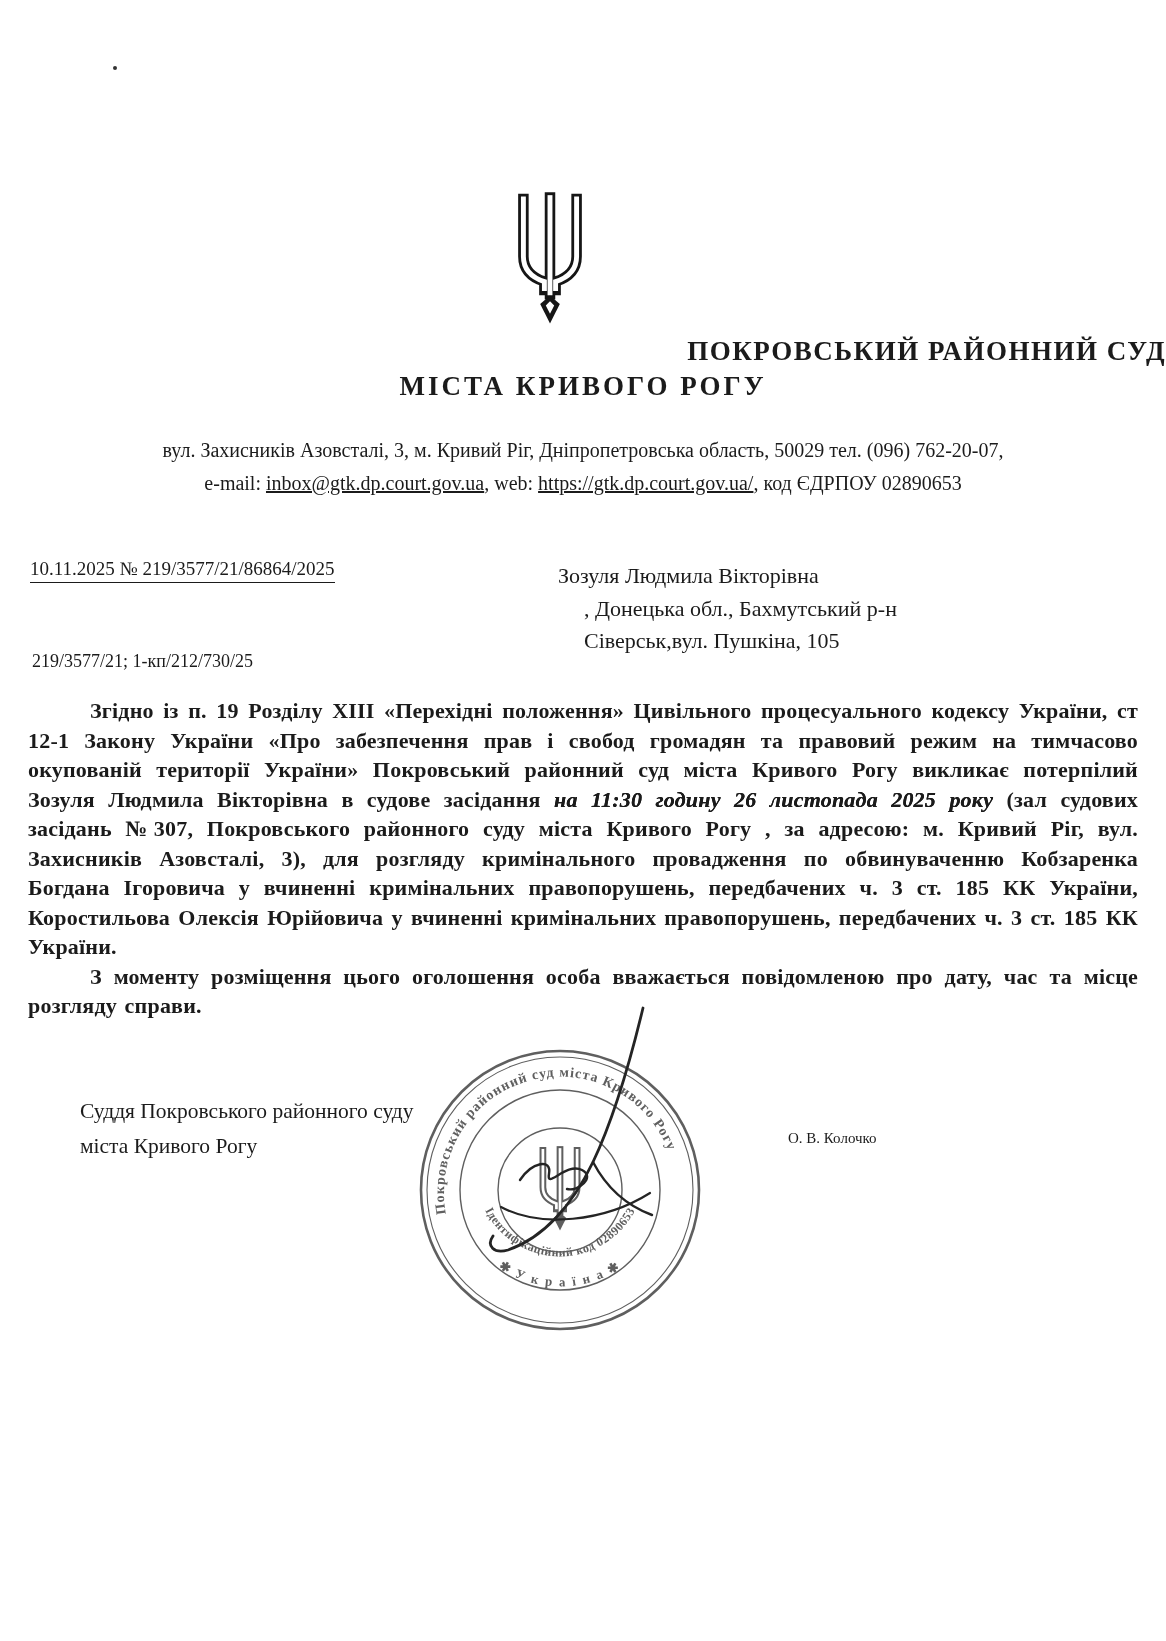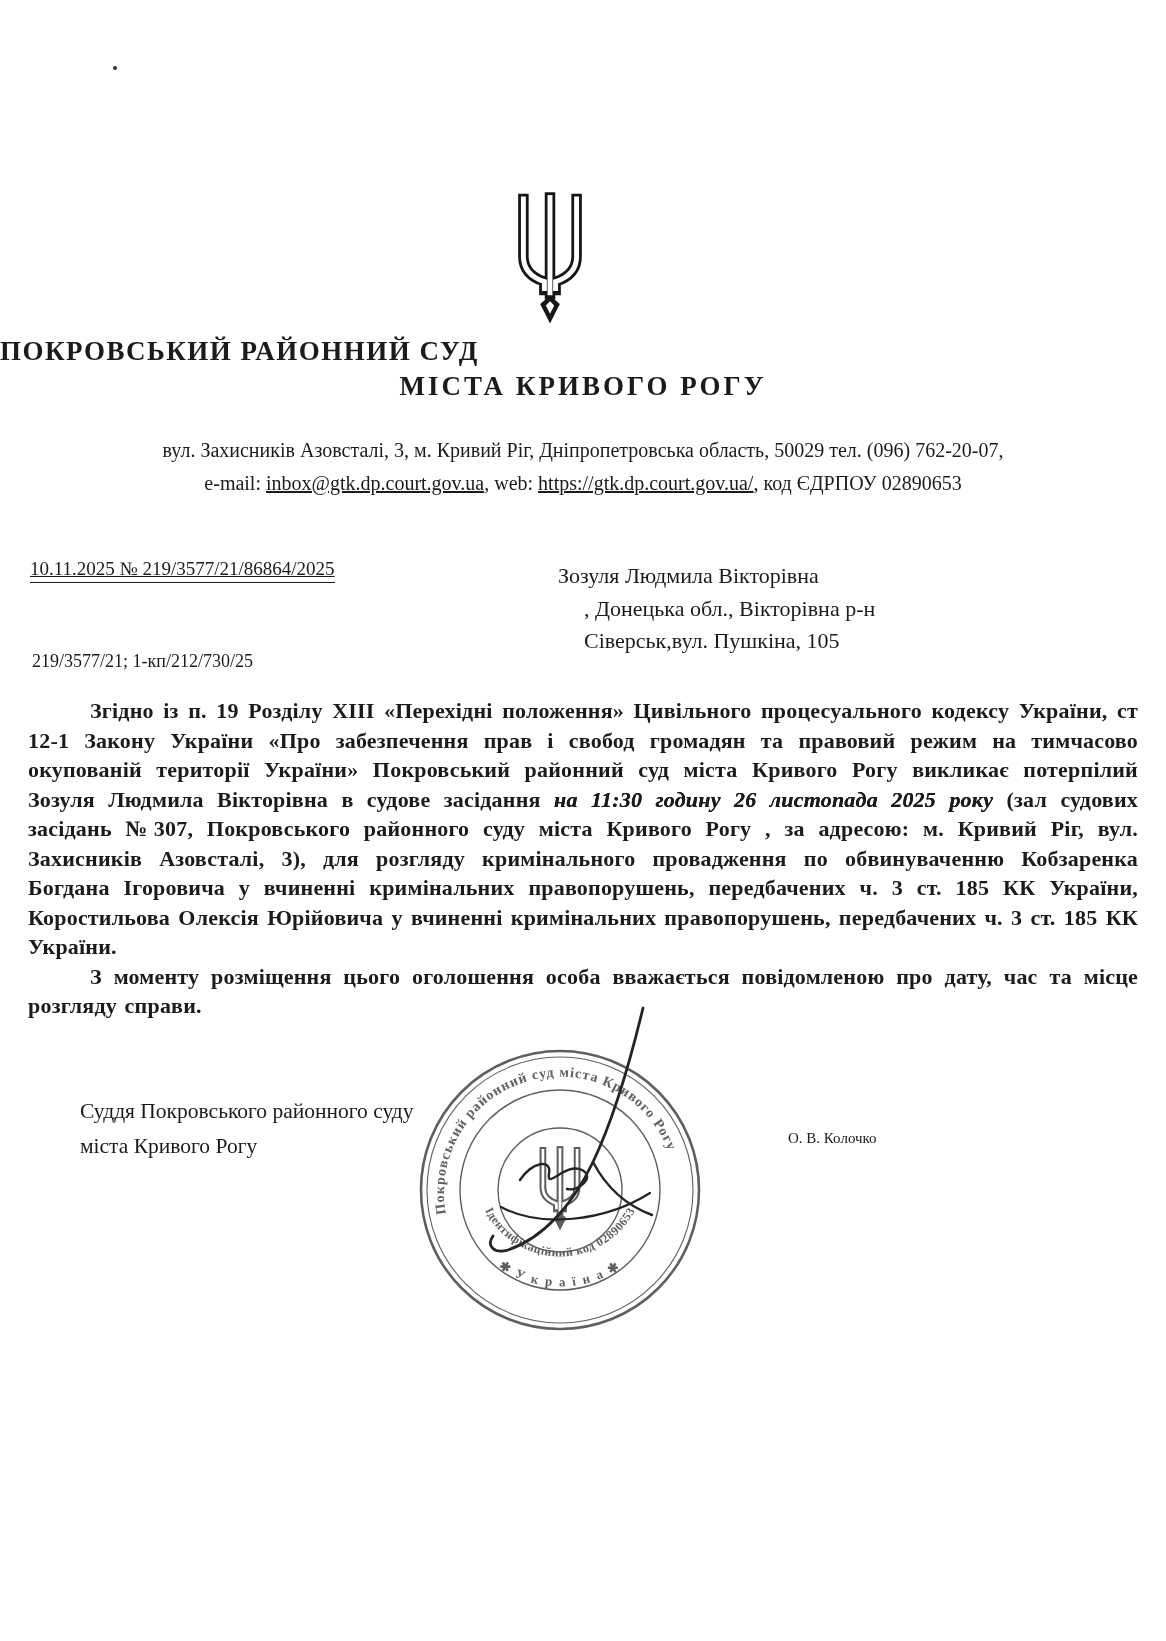--- a/index.html
+++ b/index.html
@@ -3,29 +3,29 @@
 <meta charset="utf-8">
 <style>
   * { margin:0; padding:0; box-sizing:border-box; }
   html, body { background:#ffffff; }
   .page {
     position:relative; width:1166px; height:1641px; background:#ffffff;
     font-family:"Liberation Serif","DejaVu Serif",serif; color:#1b1b1b; overflow:hidden;
   }
   .ink-dot { position:absolute; left:113px; top:66px; width:4px; height:4px; background:#333; border-radius:50%; }
   .trident-wrap { position:absolute; left:508px; top:192px; width:84px; height:140px; }
-  .title-line1 { position:absolute; top:336px; left:0; width:100%; text-align:left;
+  .title-line1 { position:absolute; top:336px; left:0; width:100%; text-align:right;
     font-size:27px; font-weight:700; letter-spacing:1.5px; }
   .title-line2 { position:absolute; top:371px; left:0; width:100%; text-align:center;
     font-size:27px; font-weight:700; letter-spacing:3px; }
   .addr-block { position:absolute; top:434px; left:0; width:100%; text-align:center;
     font-size:20px; line-height:33px; }
   .u { text-decoration:underline;margin-top:22px; }
   .ref-date { position:absolute; left:30px; top:558px; font-size:19px;
-    border-bottom:1.5px solid #1b1b1b; padding-bottom:2px;text-decoration:underline; }
+    border-bottom:1.5px solid #1b1b1b; padding-bottom:2px; }
   .recipient { position:absolute; left:558px; top:560px; font-size:22px; line-height:32.5px; }
   .recipient .indent { padding-left:26px; }
   .case-ref { position:absolute; left:32px; top:645px; font-size:18px;margin-top:6px; }
   .body-block { position:absolute; left:28px; top:696px; width:1110px;
     font-size:22px; font-weight:700; line-height:29.5px; text-align:justify;
     letter-spacing:0.2px; word-spacing:2px; }
   .body-block p { text-indent:62px; }
   .body-block .emph { font-weight:700; text-shadow:0 0 0.6px #000;font-style:italic; }
   .judge-block { position:absolute; left:80px; top:1094px; font-size:21.5px; line-height:35px; }
   .judge-name { position:absolute; left:788px; top:1130px; font-size:15px; }
@@ -63,21 +63,21 @@
 
   <div class="addr-block">
     <div>вул. Захисників Азовсталі, 3, м. Кривий Ріг,  Дніпропетровська область, 50029 тел. (096) 762-20-07,</div>
     <div><span>e-mail: </span><span class="u">inbox@gtk.dp.court.gov.ua</span><span>,  web: </span><span class="u">https://gtk.dp.court.gov.ua/</span><span>, код ЄДРПОУ 02890653</span></div>
   </div>
 
   <div class="ref-date">10.11.2025 №  219/3577/21/86864/2025</div>
 
   <div class="recipient">
     <div>Зозуля Людмила Вікторівна</div>
-    <div class="indent">, Донецька обл.,  Вікторівна р-н</div>
+    <div class="indent">, Донецька обл.,  Бахмутський р-н</div>
     <div class="indent">Сіверськ,вул. Пушкіна, 105</div>
   </div>
 
   <div class="case-ref">219/3577/21; 1-кп/212/730/25</div>
 
   <div class="body-block">
     <p><span>Згідно із п. 19 Розділу XIII «Перехідні положення» Цивільного процесуального кодексу України, ст 12-1 Закону України «Про забезпечення прав і свобод громадян та правовий режим на тимчасово окупованій території України» Покровський районний суд міста Кривого Рогу викликає потерпілий Зозуля Людмила Вікторівна в судове засідання </span><span class="emph">на 11:30 годину 26 листопада 2025 року</span><span> (зал судових засідань №307, Покровського районного суду міста Кривого Рогу , за адресою: м. Кривий Ріг, вул. Захисників Азовсталі, 3), для розгляду кримінального провадження по обвинуваченню Кобзаренка Богдана Ігоровича у вчиненні кримінальних правопорушень, передбачених ч. 3 ст. 185 КК України, Коростильова Олексія Юрійовича у вчиненні кримінальних правопорушень, передбачених ч. 3 ст. 185 КК України.</span></p>
     <p>З моменту розміщення цього оголошення особа вважається повідомленою про дату, час та місце розгляду справи.</p>
   </div>
 

